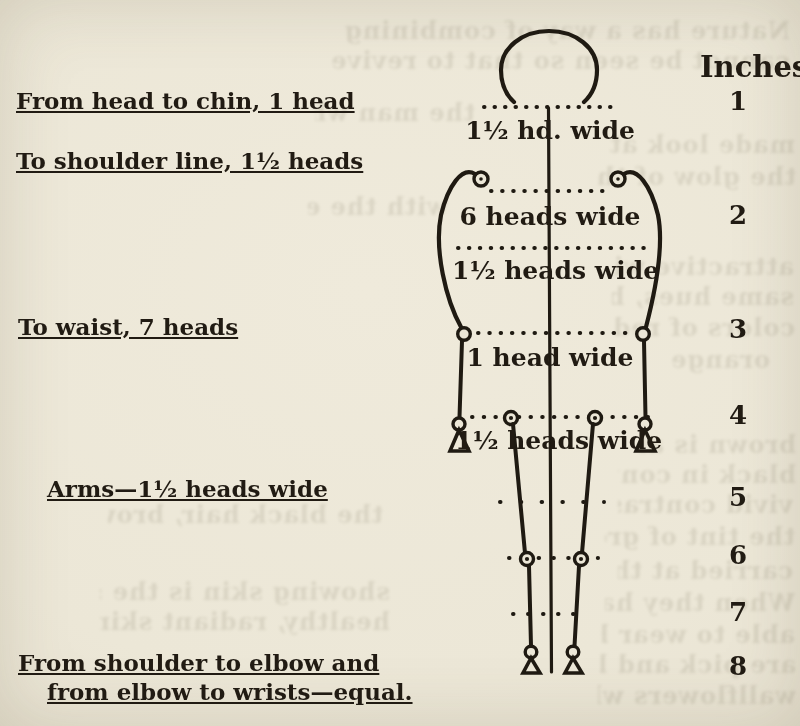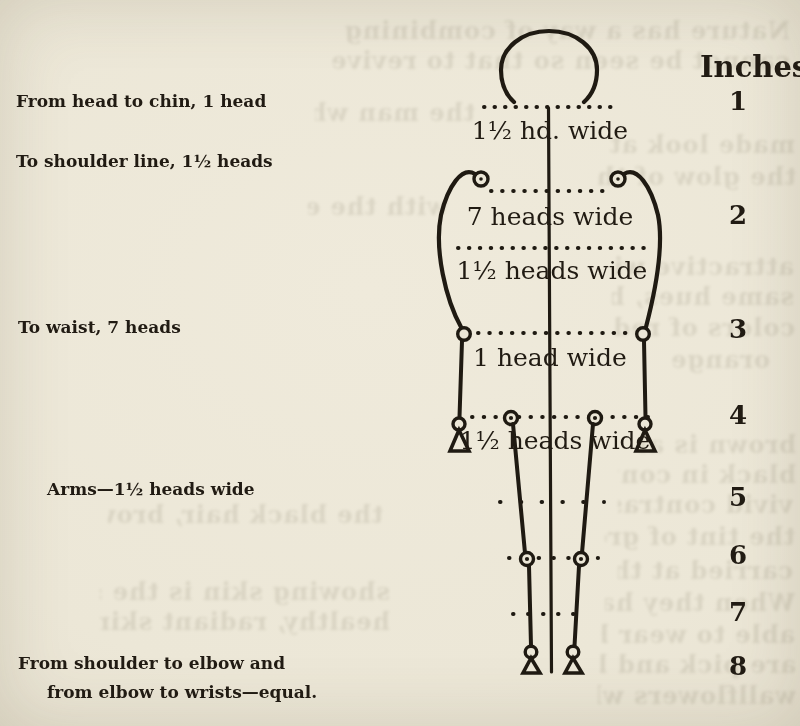--- a/index.html
+++ b/index.html
@@ -24,28 +24,29 @@
     font-size:24px;
     letter-spacing:1px;
     white-space:nowrap;
     overflow:hidden;
     pointer-events:none;
   }
   svg.figure{position:absolute;left:0;top:0;}
   .llabel{
     position:absolute;
     font-weight:700;
-    font-size:17px;
+    font-size:23px;
     line-height:26px;
     white-space:nowrap;
     color:#211b13;
+    text-decoration:underline;
   }
   .flabel{
     position:absolute;
-    font-weight:400;
+    font-weight:700;
     font-size:25px;
     text-align:center;
     white-space:nowrap;
     color:#211b13;
   }
   .inch-head{
     position:absolute;
     left:700px;top:50px;width:100px;
     text-align:left;
     font-weight:700;font-size:29px;color:#211b13;
@@ -151,21 +152,21 @@
   </svg>
 
   <div class="llabel" style="left:16px;top:88px">From head to chin, 1 head</div>
   <div class="llabel" style="left:16px;top:148px">To shoulder line, 1½ heads</div>
   <div class="llabel" style="left:18px;top:314px">To waist, 7 heads</div>
   <div class="llabel" style="left:47px;top:476px">Arms—1½ heads wide</div>
   <div class="llabel" style="left:18px;top:650px">From shoulder to elbow and</div>
   <div class="llabel" style="left:47px;top:679px">from elbow to wrists—equal.</div>
 
   <div class="flabel" style="left:455px;top:116px;width:190px">1½ hd. wide</div>
-  <div class="flabel" style="left:455px;top:202px;width:190px">7 heads wide</div>
+  <div class="flabel" style="left:455px;top:202px;width:190px">6 heads wide</div>
   <div class="flabel" style="left:452px;top:256px;width:200px">1½ heads wide</div>
   <div class="flabel" style="left:455px;top:343px;width:190px">1 head wide</div>
   <div class="flabel" style="left:455px;top:426px;width:200px">1½ heads wide</div>
 
   <div class="inch-head">Inches</div>
   <div class="inch-num" style="top:86px">1</div>
   <div class="inch-num" style="top:200px">2</div>
   <div class="inch-num" style="top:314px">3</div>
   <div class="inch-num" style="top:400px">4</div>
   <div class="inch-num" style="top:482px">5</div>

